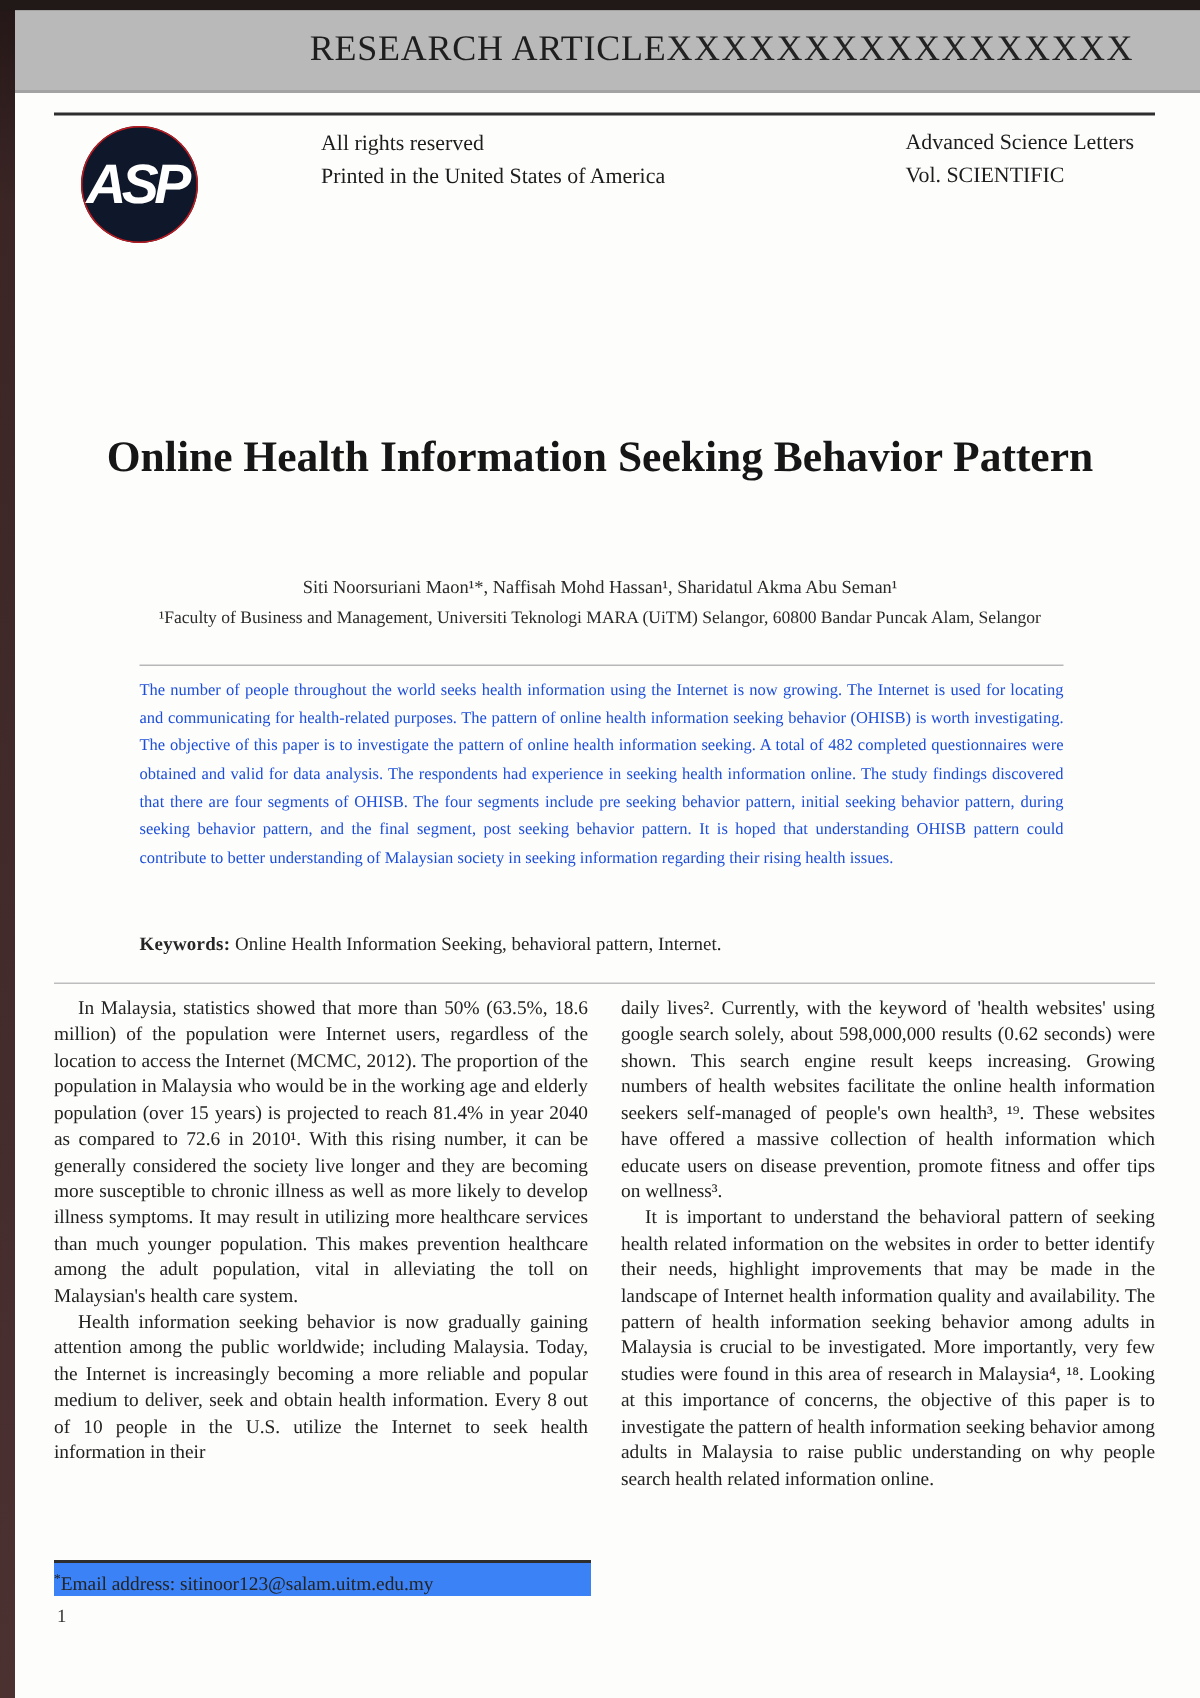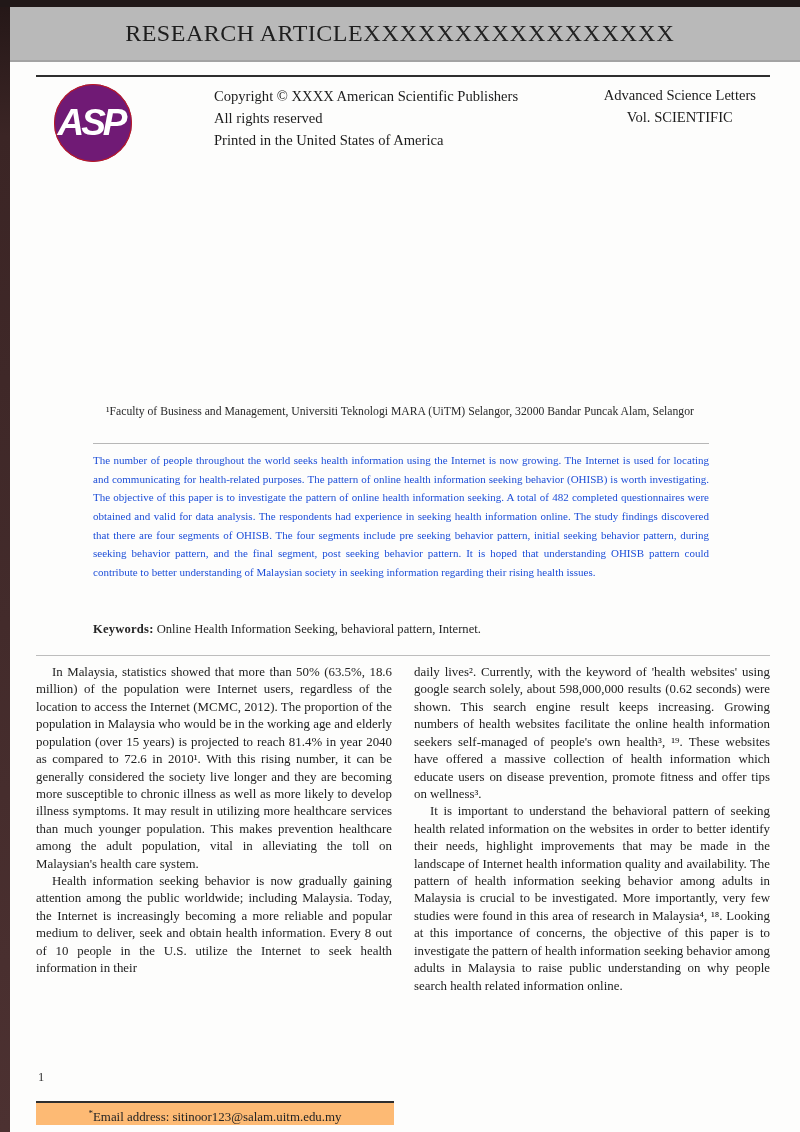--- a/index.html
+++ b/index.html
@@ -5,57 +5,57 @@
   html,body{margin:0;padding:0;background:#e9e9e9;}
   .page{position:relative;width:800px;height:1132px;background:#fdfdfc;overflow:hidden;
         font-family:"Liberation Serif", serif;color:#1c1c1c;margin:0 auto;}
   
   .edge-left{position:absolute;left:0;top:0;width:10px;height:100%;
              background:linear-gradient(180deg,#241717,#3b2525 12%,#432b2b 55%,#4c3131 100%);}
   .edge-top{position:absolute;left:0;top:0;width:100%;height:7px;background:#211818;}
   
   .header-band{position:absolute;left:10px;right:0;top:7px;height:55px;background:#b9b9b9;
                border-bottom:2px solid #a3a3a3;display:flex;align-items:center;
-               justify-content:center;padding:0 44px 0 34px;box-sizing:border-box;}
+               justify-content:flex-end;padding:0 44px 0 34px;box-sizing:border-box;}
   .header-left{font-size:24px;letter-spacing:.5px;color:#1e1e1e;}
   .header-right{font-size:24px;letter-spacing:1px;color:#222;}
   .rule-top{position:absolute;top:75px;left:36px;width:734px;height:2px;background:#2e2e2e;}
   
   .masthead{position:absolute;top:84px;left:36px;right:44px;display:flex;}
   .logo-block{width:168px;padding-left:10px;}
-  .logo-circle{width:78px;height:78px;border-radius:50%;background:#701a75;
+  .logo-circle{width:78px;height:78px;border-radius:50%;background:#0f172a;
                display:flex;align-items:center;justify-content:center;margin-left:8px;
                box-shadow:inset 0 0 0 1px #c01b21;}
   .logo-acronym{font-family:"Liberation Sans",sans-serif;font-style:italic;font-weight:bold;
                 font-size:37px;color:#ffffff;letter-spacing:-3px;padding-right:4px;}
   .logo-org{margin-top:9px;font-family:"Liberation Sans",sans-serif;font-weight:bold;
             font-size:11.5px;letter-spacing:1.6px;line-height:1.18;color:#161616;}
   .copyright-block{font-size:14.6px;line-height:1.52;padding-top:1px;}
-  .journal-block{margin-left:auto;text-align:center;font-size:14.6px;line-height:1.5;padding-top:1px;}
+  .journal-block{margin-left:auto;text-align:left;font-size:14.6px;line-height:1.5;padding-top:1px;}
   
   .title{position:absolute;top:286px;left:60px;right:60px;text-align:center;
          font-size:29px;font-weight:bold;line-height:1.34;color:#161616;}
   .authors{position:absolute;top:384px;left:40px;right:40px;text-align:center;font-size:12.3px;color:#2a2a2a;}
   .affiliation{position:absolute;top:405px;left:30px;right:30px;text-align:center;font-size:11.7px;color:#2a2a2a;}
   
   .abstract-rule{position:absolute;top:443px;left:93px;width:616px;height:1px;background:#b7b7b7;}
   .abstract{position:absolute;top:451px;left:93px;width:616px;font-size:11px;
             line-height:1.7;text-align:justify;color:#1d4ed8;}
   .keywords{position:absolute;top:622px;left:93px;width:616px;font-size:12.6px;color:#252525;}
   .keywords b{letter-spacing:.2px;text-align:center;}
   .body-rule{position:absolute;top:655px;left:36px;width:734px;height:1px;background:#bdbdbd;}
   
   .columns{position:absolute;top:664px;left:36px;width:734px;display:flex;gap:22px;}
   .col{width:356px;font-size:12.9px;line-height:1.35;text-align:justify;color:#222;}
   .intro-heading{font-weight:bold;font-size:13.8px;margin:2px 0 12px 0;letter-spacing:.3px;color:#151515;}
   .col p{margin:0;}
   .indent{text-indent:16px;}
   
-  .footnote{position:absolute;top:1101px;left:36px;width:358px;border-top:2px solid #2e2e2e;
-            padding-top:5px;font-size:12.9px;color:#242424;background:#fdba74;text-align:center;}
+  .footnote{position:absolute;top:1040px;left:36px;width:358px;border-top:2px solid #2e2e2e;
+            padding-top:5px;font-size:12.9px;color:#242424;background:#3b82f6;}
   .footnote sup{font-size:9px;}
   .page-number{position:absolute;top:1070px;left:38px;font-size:12.5px;color:#333;}
 </style>
 </head>
 <body>
 
 <div class="page">
 
   <div class="edge-left"></div>
   <div class="edge-top"></div>
@@ -67,31 +67,32 @@
 
   <div class="rule-top"></div>
 
   <div class="masthead">
     <div class="logo-block">
       <div class="logo-circle">
         <span class="logo-acronym">ASP</span>
       </div>
     </div>
     <div class="copyright-block">
-      <div>Copyright © XXXX American Scientific Publishers</div>
       <div>All rights reserved</div>
       <div>Printed in the United States of America</div>
     </div>
     <div class="journal-block">
       <div>Advanced Science Letters</div>
       <div>Vol. SCIENTIFIC</div>
     </div>
   </div>
 
-  <div class="affiliation">¹Faculty of Business and Management, Universiti Teknologi MARA (UiTM) Selangor, 32000 Bandar Puncak Alam, Selangor</div>
+  <div class="title">Online Health Information Seeking Behavior Pattern</div>
+  <div class="authors">Siti Noorsuriani Maon¹*, Naffisah Mohd Hassan¹, Sharidatul Akma Abu Seman¹</div>
+  <div class="affiliation">¹Faculty of Business and Management, Universiti Teknologi MARA (UiTM) Selangor, 60800 Bandar Puncak Alam, Selangor</div>
 
   <div class="abstract-rule"></div>
   <div class="abstract">The number of people throughout the world seeks health information using the Internet is now growing. The Internet is used for locating and communicating for health-related purposes. The pattern of online health information seeking behavior (OHISB) is worth investigating. The objective of this paper is to investigate the pattern of online health information seeking. A total of 482 completed questionnaires were obtained and valid for data analysis. The respondents had experience in seeking health information online. The study findings discovered that there are four segments of OHISB. The four segments include pre seeking behavior pattern, initial seeking behavior pattern, during seeking behavior pattern, and the final segment, post seeking behavior pattern. It is hoped that understanding OHISB pattern could contribute to better understanding of Malaysian society in seeking information regarding their rising health issues.</div>
 
   <div class="keywords">
     <b>Keywords:</b><span> Online Health Information Seeking, behavioral pattern, Internet.</span>
   </div>
 
   <div class="body-rule"></div>
 

